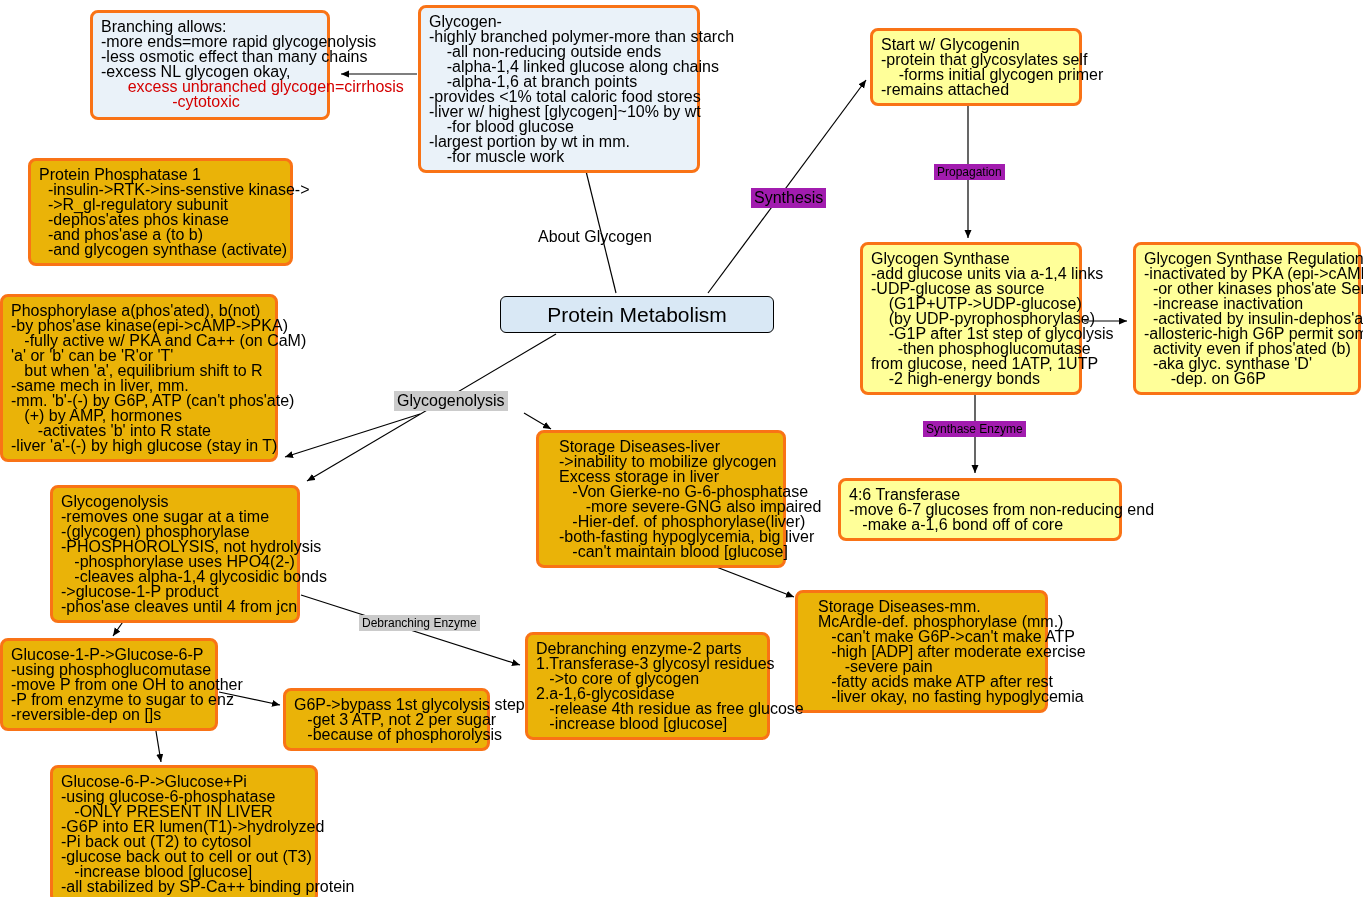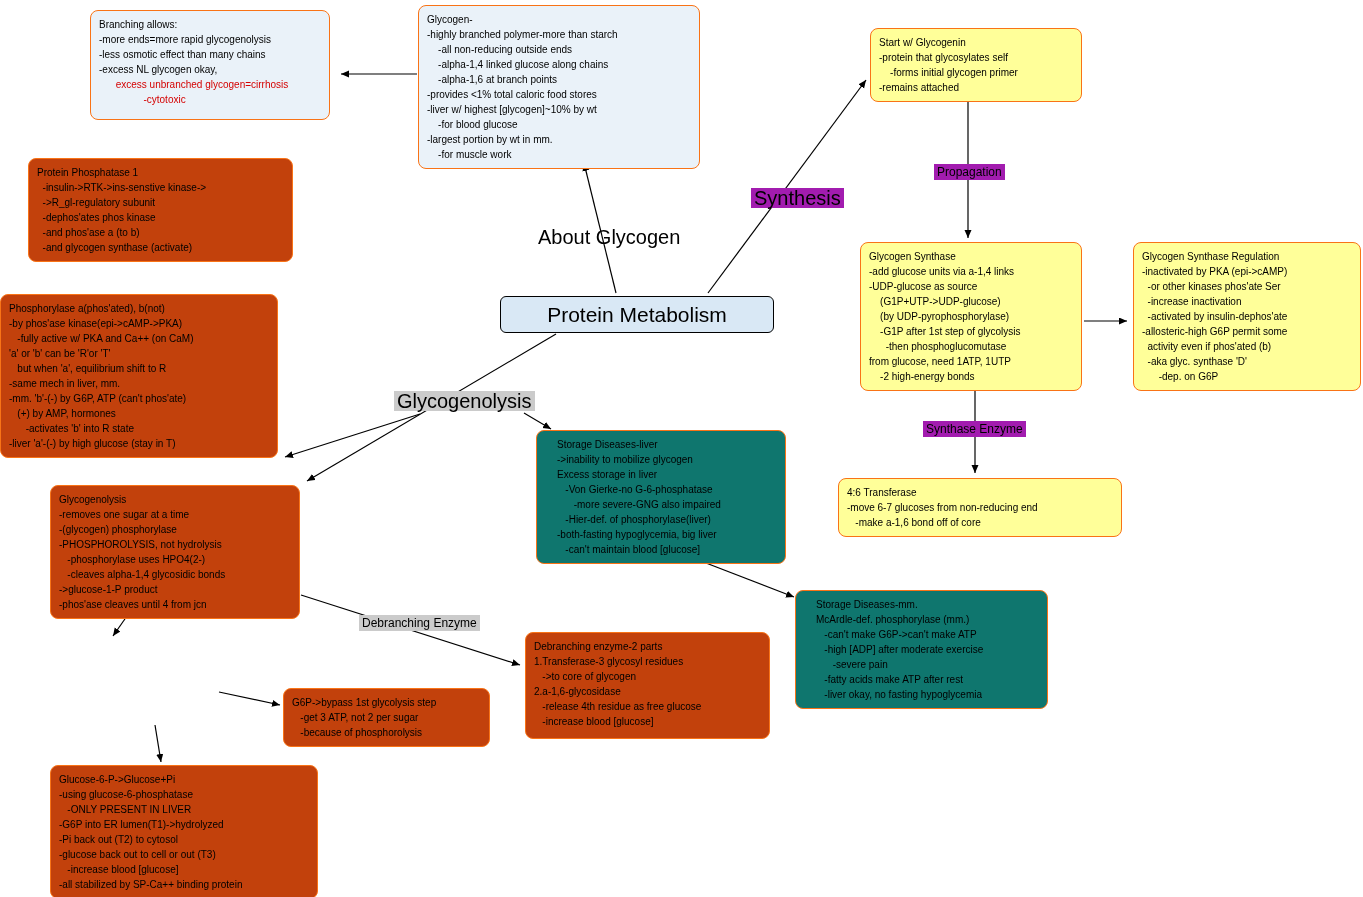--- a/index.html
+++ b/index.html
@@ -2,52 +2,52 @@
 <html><head>
 <meta charset="utf-8">
 <style>
   * { box-sizing: border-box; }
   html, body { margin: 0; padding: 0; background: #ffffff; }
   body { font-family: "Liberation Sans", "DejaVu Sans", sans-serif; color: #000; }
   #canvas { position: relative; width: 1363px; height: 897px; background: #ffffff; overflow: hidden; }
 
   .box {
     position: absolute;
-    border: 1px solid #f97316;
+    border: 3px solid #f97316;
     border-radius: 8px;
     padding: 6px 8px;
-    font-size: 10px;
+    font-size: 16px;
     line-height: 15px;
   }
   .box .t { white-space: pre; }
   .blue   { background: #eaf2f9; }
   .yellow { background: #ffff99; }
-  .gray   { background: #c2410c; }
-  .pink   { background: #0f766e; padding-left: 20px; }
+  .gray   { background: #eab308; }
+  .pink   { background: #eab308; padding-left: 20px; }
   .warn   { color: #d40000; }
 
   .titlebox {
     position: absolute;
     border: 1px solid #000;
     border-radius: 6px;
     background: #d9e8f5;
     font-size: 21px;
     line-height: 27px;
     text-align: center;
     padding: 4px 8px;
   }
 
   .lbl {
     position: absolute;
     font-size: 12px;
     line-height: 16px;
     padding: 0 3px;
     white-space: nowrap;
   }
-  .lbl.big { font-size: 20px; line-height: 20px; }
+  .lbl.big { font-size: 16px; line-height: 20px; }
   .hl-yellow { background: #a21caf; }
   .hl-gray   { background: #cbcbcb; }
 
   svg.connectors { position: absolute; left: 0; top: 0; pointer-events: none; }
 </style>
 </head>
 <body>
 
 <div id="canvas">
 
@@ -183,20 +183,27 @@
   <div class="box pink" style="left:795px; top:590px; width:253px; min-height:119px;">
     <div class="t">Storage Diseases-mm.
 McArdle-def. phosphorylase (mm.)
    -can't make G6P-&gt;can't make ATP
    -high [ADP] after moderate exercise
       -severe pain
    -fatty acids make ATP after rest
    -liver okay, no fasting hypoglycemia</div>
   </div>
 
+  <div class="box gray" style="left:0px; top:638px; width:218px; min-height:85px;">
+    <div class="t">Glucose-1-P-&gt;Glucose-6-P
+-using phosphoglucomutase
+-move P from one OH to another
+-P from enzyme to sugar to enz
+-reversible-dep on []s</div>
+  </div>
 
   <div class="box gray" style="left:525px; top:632px; width:245px; min-height:107px;">
     <div class="t">Debranching enzyme-2 parts
 1.Transferase-3 glycosyl residues
    -&gt;to core of glycogen
 2.a-1,6-glycosidase
    -release 4th residue as free glucose
    -increase blood [glucose]</div>
   </div>
 

